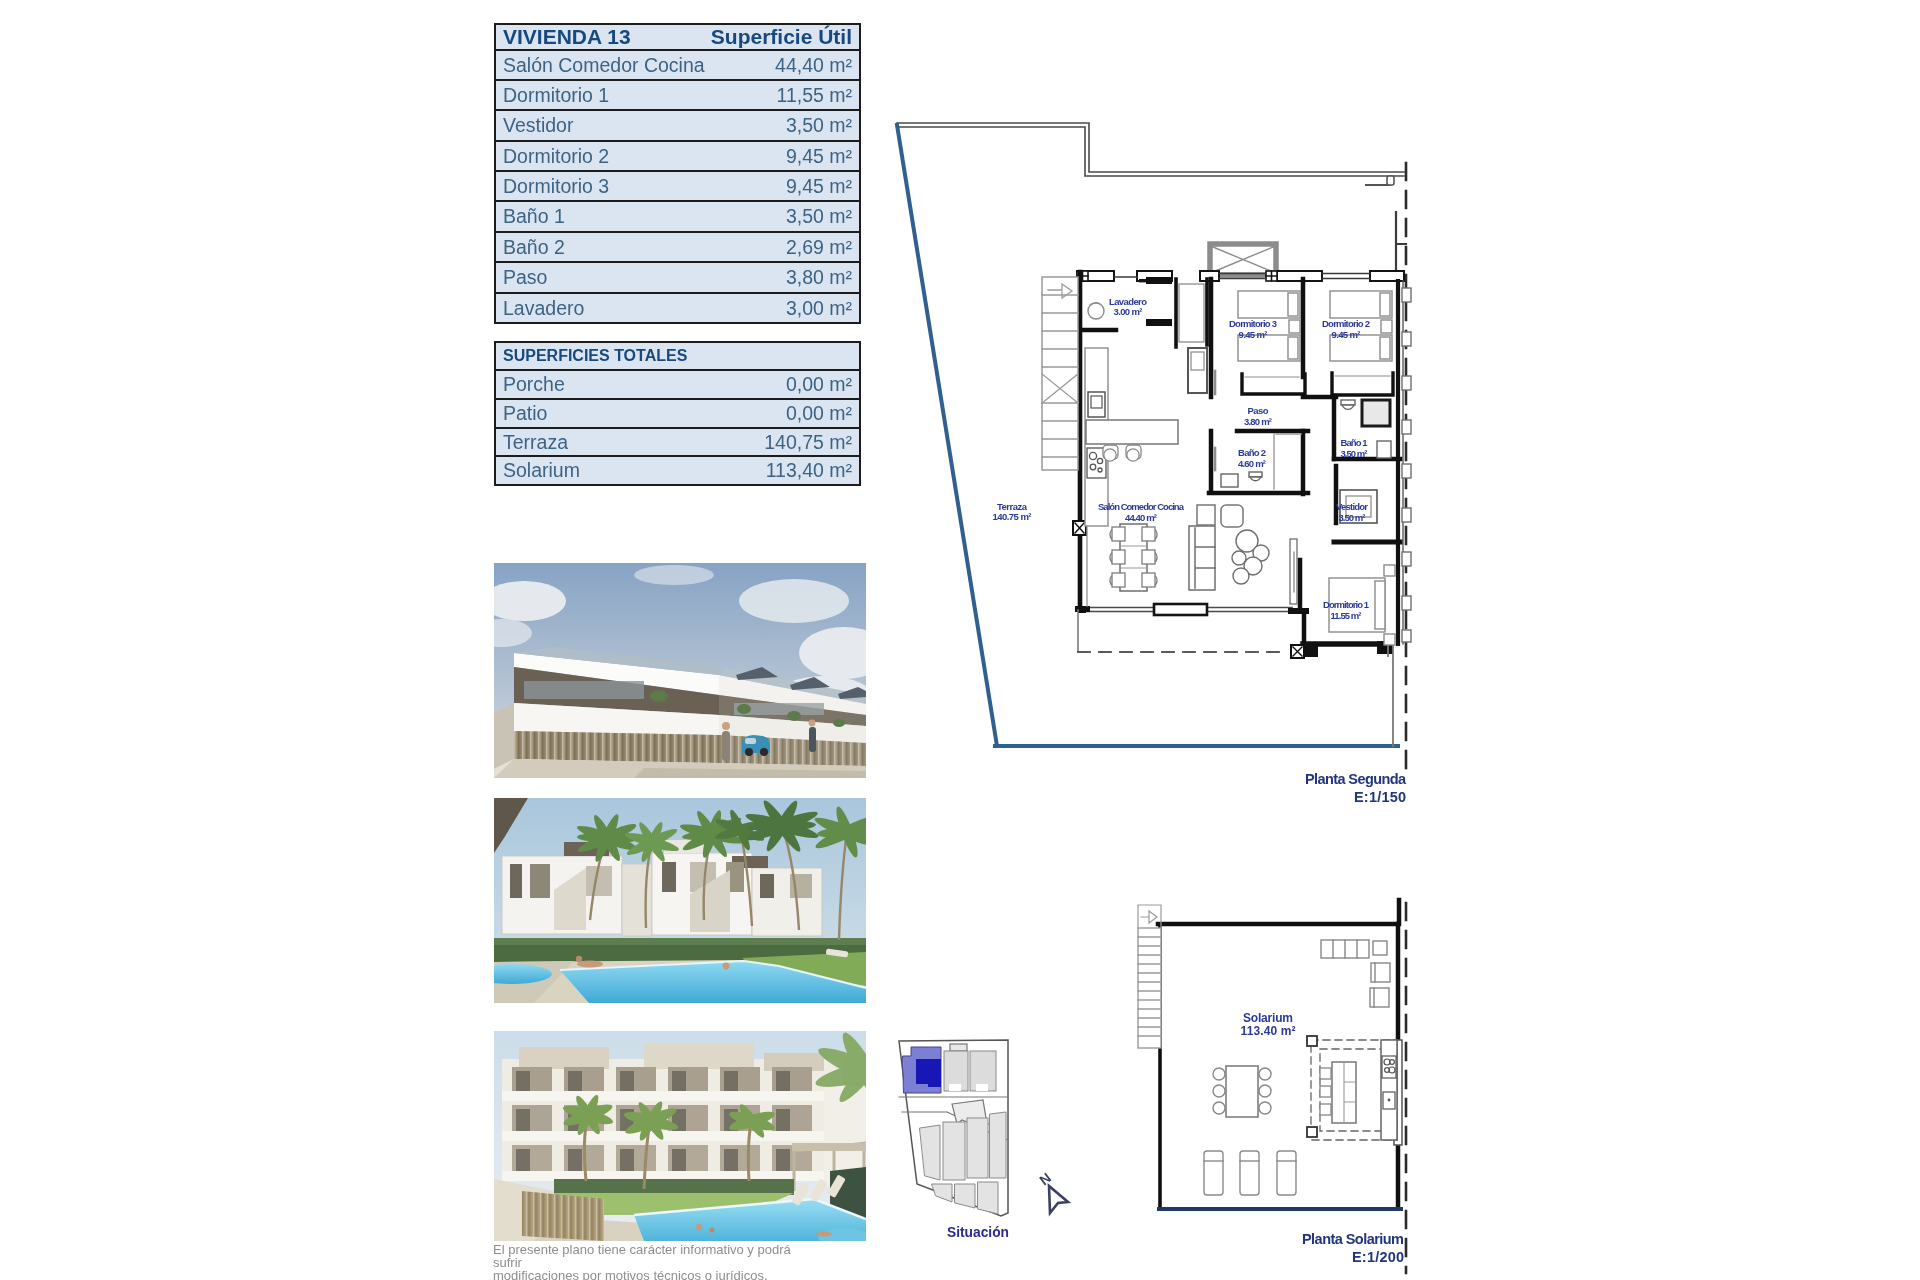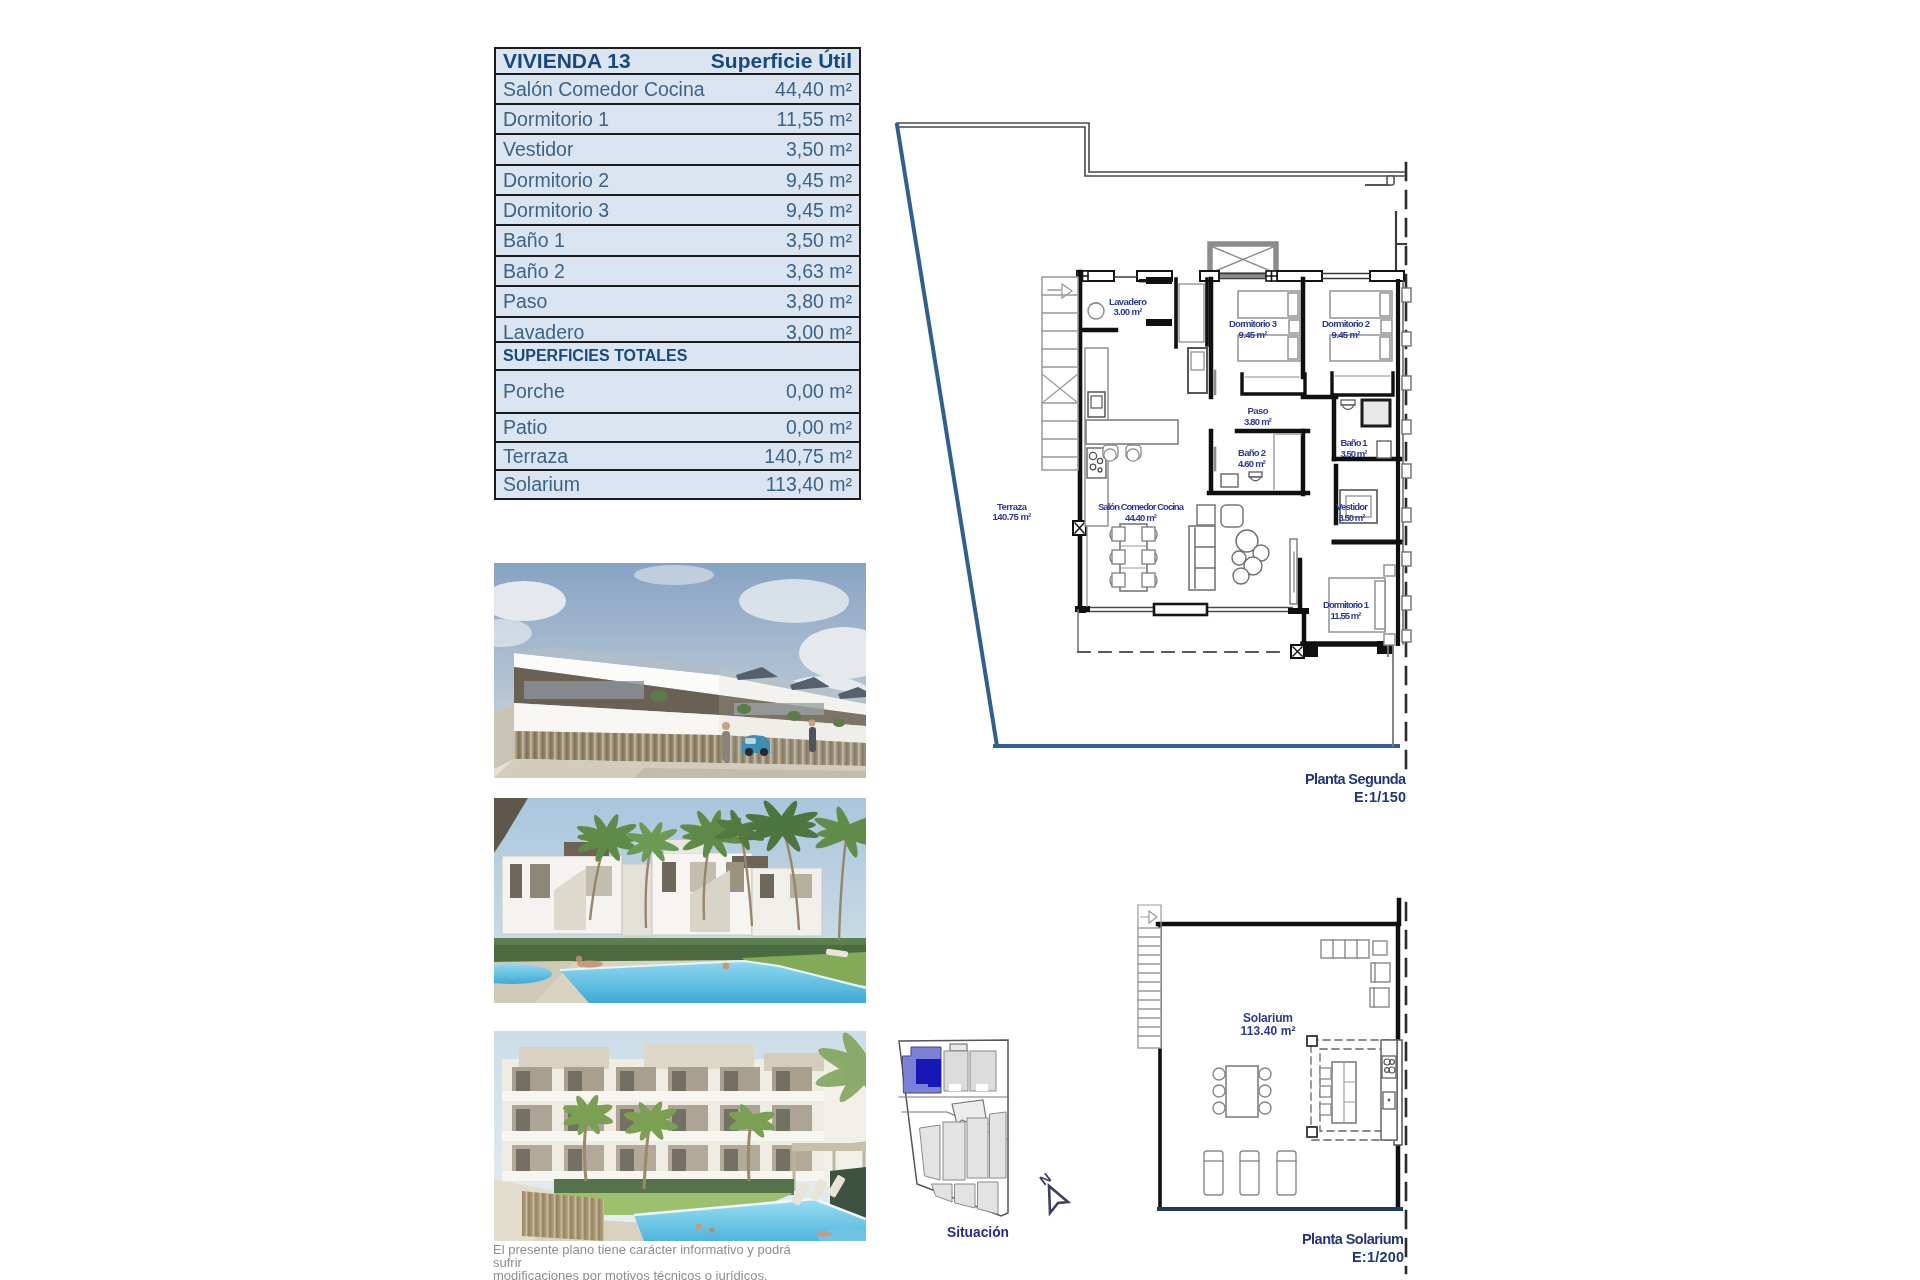--- a/index.html
+++ b/index.html
@@ -13,21 +13,21 @@
   .t2{left:494px;top:341px;}
   .hdr{color:#17497e;font-weight:bold;font-size:21px;}
   .row{color:#3d6384;font-size:19.5px;}
   .disclaimer{left:493px;top:1243px;width:311px;color:#8e8e8e;font-size:13px;
       line-height:13px;}
 </style>
 </head>
 <body>
 <div class="page">
 
-<table class="surf t1 abs" style="width:367px;margin-top:24px;">
+<table class="surf t1 abs" style="width:367px;">
   <tbody>
         <tr style="height:26px;">
           <td><span class="hdr">VIVIENDA 13</span><span class="hdr fr">Superficie Útil</span></td>
         </tr>
   <tr style="height:30px;">
           <td><span class="row">Salón Comedor Cocina</span><span class="row fr">44,40 m²</span></td>
         </tr>
   <tr style="height:30px;">
           <td><span class="row">Dormitorio 1</span><span class="row fr">11,55 m²</span></td>
         </tr>
@@ -37,37 +37,37 @@
   <tr style="height:30px;">
           <td><span class="row">Dormitorio 2</span><span class="row fr">9,45 m²</span></td>
         </tr>
   <tr style="height:30px;">
           <td><span class="row">Dormitorio 3</span><span class="row fr">9,45 m²</span></td>
         </tr>
   <tr style="height:31px;">
           <td><span class="row">Baño 1</span><span class="row fr">3,50 m²</span></td>
         </tr>
   <tr style="height:30px;">
-          <td><span class="row">Baño 2</span><span class="row fr">3,63 m²</span></td>
+          <td><span class="row">Baño 2</span><span class="row fr">2,69 m²</span></td>
         </tr>
   <tr style="height:31px;">
           <td><span class="row">Paso</span><span class="row fr">3,80 m²</span></td>
         </tr>
   <tr style="height:30px;">
           <td><span class="row">Lavadero</span><span class="row fr">3,00 m²</span></td>
         </tr>
 </tbody>
     </table>
 
 <table class="surf t2 abs" style="width:367px;">
   <tbody>
         <tr style="height:28px;">
           <td><span class="hdr" style="font-size:16px;">SUPERFICIES TOTALES</span></td>
         </tr>
-  <tr style="height:43px;">
+  <tr style="height:29px;">
           <td><span class="row">Porche</span><span class="row fr">0,00 m²</span></td>
         </tr>
   <tr style="height:29px;">
           <td><span class="row">Patio</span><span class="row fr">0,00 m²</span></td>
         </tr>
   <tr style="height:28px;">
           <td><span class="row">Terraza</span><span class="row fr">140,75 m²</span></td>
         </tr>
   <tr style="height:29px;">
           <td><span class="row">Solarium</span><span class="row fr">113,40 m²</span></td>

